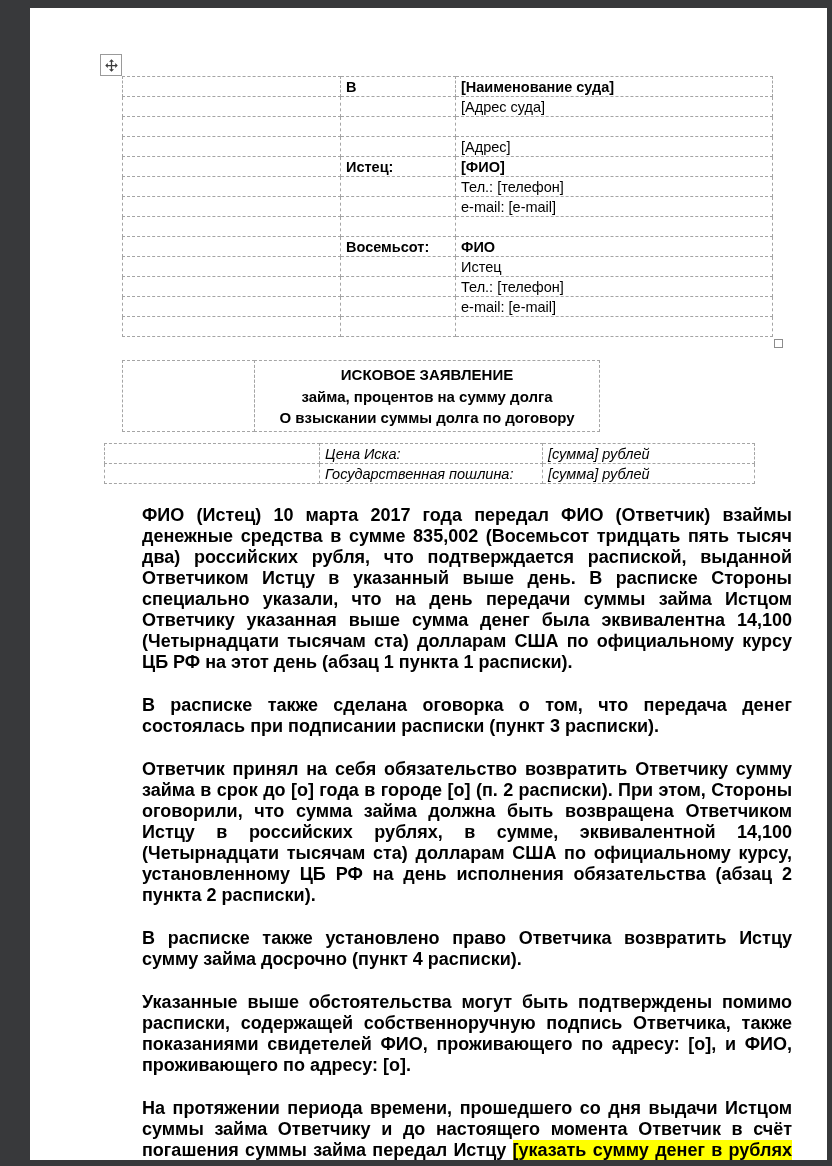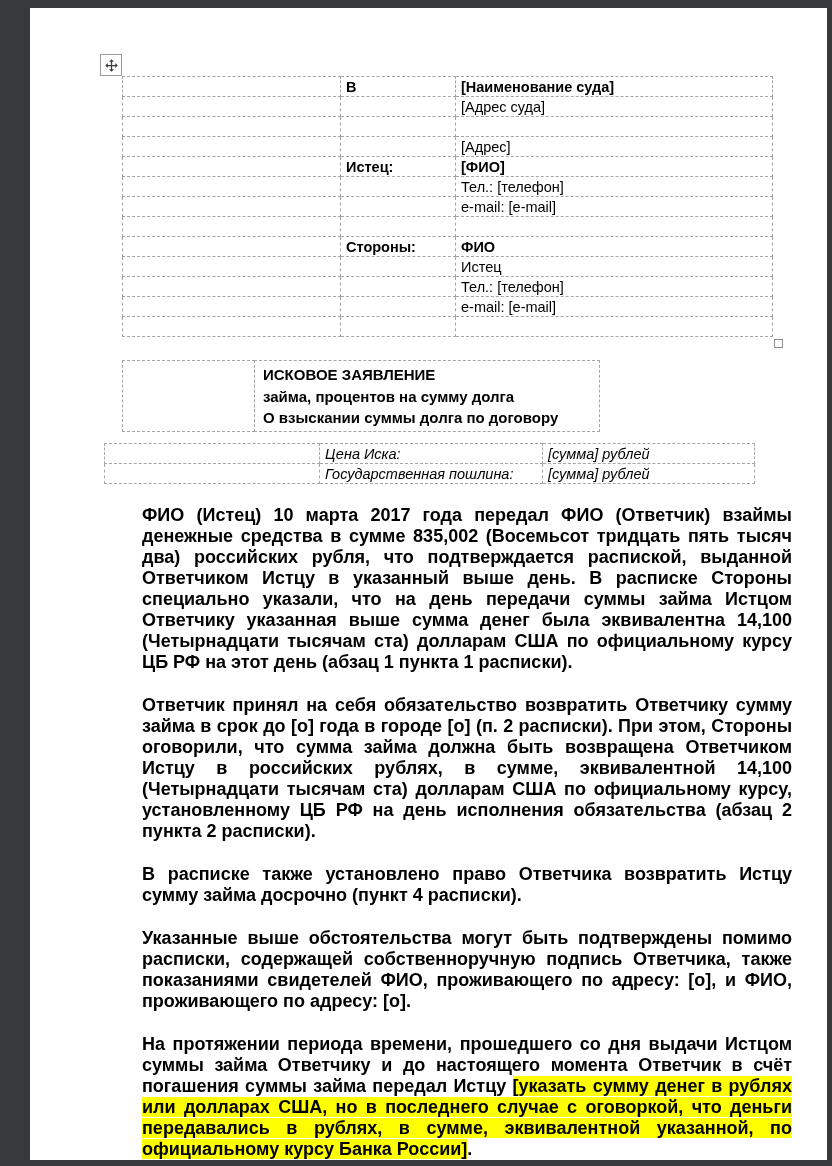--- a/index.html
+++ b/index.html
@@ -35,21 +35,21 @@
     border:1px dashed #a5a5a5; height:20px; padding:0 5px;
     vertical-align:middle; white-space:nowrap; overflow:hidden;
   }
   .doc-table td.b { font-weight:bold; }
   .addr { position:absolute; left:92px; top:68px; width:650px; }
   .claim { position:absolute; left:74px; top:435px; width:650px;font-style:italic; }
   .title-table { position:absolute; left:92px; top:352px; width:479px; display:flex; }
   .tcell { border:1px dashed #a5a5a5; }
   .tleft { width:133px; }
   .tright {
-    width:346px; margin-left:-1px; 
+    width:346px; margin-left:-1px; text-align:center;
     font-weight:bold; font-size:15px; line-height:21.5px;
     padding:3px 8px 2px;
   }
   .body-text {
     position:absolute; left:92px; top:497px; width:650px;
     font-size:18px; line-height:21px; text-align:justify;
     font-weight:bold;
     margin-left:20px;
   }
   .body-text p { margin:0 0 22px 0; }
@@ -108,21 +108,21 @@
       <td></td>
       <td>e-mail: [e-mail]</td>
     </tr>
     <tr>
       <td></td>
       <td></td>
       <td></td>
     </tr>
     <tr>
       <td></td>
-      <td class="b">Стороны:</td>
+      <td class="b">Восемьсот:</td>
       <td class="b">ФИО</td>
     </tr>
     <tr>
       <td></td>
       <td></td>
       <td>Истец</td>
     </tr>
     <tr>
       <td></td>
       <td></td>
@@ -167,19 +167,20 @@
     <tr>
       <td></td>
       <td>Государственная пошлина:</td>
       <td>[сумма] рублей</td>
     </tr>
   </tbody>
     </table>
 
   <div class="body-text">
       <p><span>ФИО (Истец) 10 марта 2017 года передал ФИО (Ответчик) взаймы денежные средства в сумме 835,002 (Восемьсот тридцать пять тысяч два) российских рубля, что подтверждается распиской, выданной Ответчиком Истцу в указанный выше день. В расписке Стороны специально указали, что на день передачи суммы займа Истцом Ответчику указанная выше сумма денег была эквивалентна 14,100 (Четырнадцати тысячам ста) долларам США по официальному курсу ЦБ РФ на этот день (абзац 1 пункта 1 расписки).</span></p>
+      <p><span>В расписке также сделана оговорка о том, что передача денег состоялась при подписании расписки (пункт 3 расписки).</span></p>
       <p><span>Ответчик принял на себя обязательство возвратить Ответчику сумму займа в срок до [о] года в городе [о] (п. 2 расписки). При этом, Стороны оговорили, что сумма займа должна быть возвращена Ответчиком Истцу в российских рублях, в сумме, эквивалентной 14,100 (Четырнадцати тысячам ста) долларам США по официальному курсу, установленному ЦБ РФ на день исполнения обязательства (абзац 2 пункта 2 расписки).</span></p>
       <p><span>В расписке также установлено право Ответчика возвратить Истцу сумму займа досрочно (пункт 4 расписки).</span></p>
       <p><span>Указанные выше обстоятельства могут быть подтверждены помимо расписки, содержащей собственноручную подпись Ответчика, также показаниями свидетелей ФИО, проживающего по адресу: [о], и ФИО, проживающего по адресу: [о].</span></p>
       <p><span>На протяжении периода времени, прошедшего со дня выдачи Истцом суммы займа Ответчику и до настоящего момента Ответчик в счёт погашения суммы займа передал Истцу </span><span class="hl">[указать сумму денег в рублях или долларах США, но в последнего случае с оговоркой, что деньги передавались в рублях, в сумме, эквивалентной указанной, по официальному курсу Банка России]</span><span>.</span></p>
     </div>
 
 </div>
 
 </body></html>

